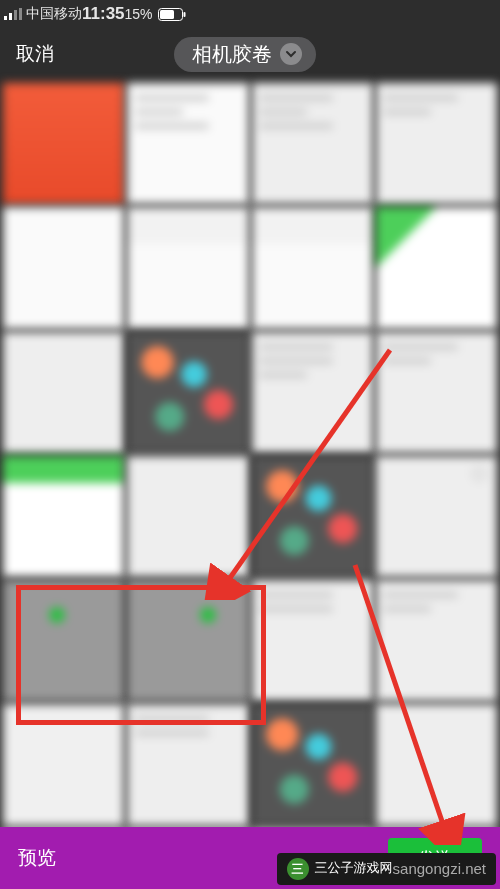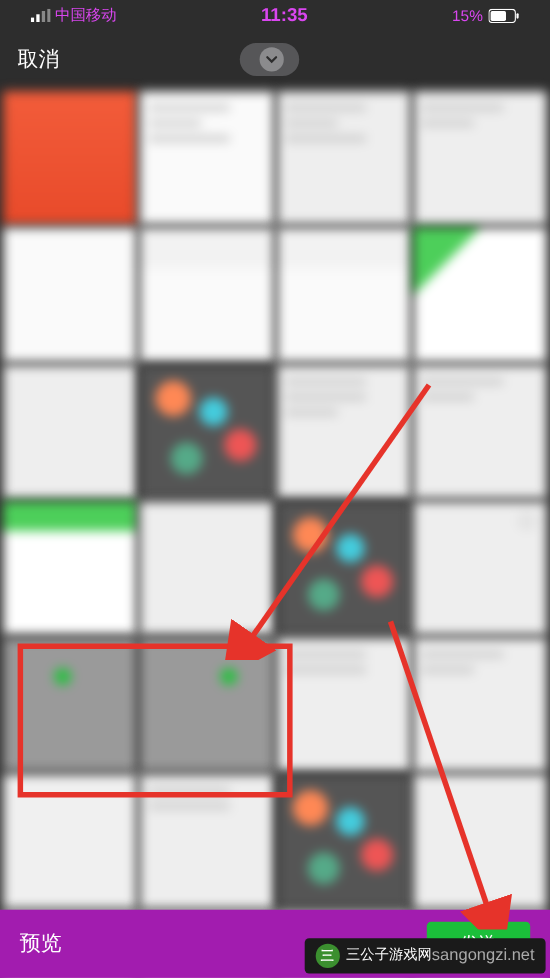--- a/index.html
+++ b/index.html
@@ -1,17 +1,17 @@
 <!DOCTYPE html>
 <html><head>
   <meta charset="utf-8">
   <style>
     * { margin:0; padding:0; box-sizing:border-box; }
     body { width:500px; height:889px; background:#2d2d2d; font-family:-apple-system, "PingFang SC", sans-serif; position:relative; overflow:hidden; }
-    .status-bar { height:28px; display:flex; align-items:center; justify-content:space-between; padding:0 28px; color:#d946ef; font-size:14px; font-weight:500; }
+    .status-bar { height:28px; display:flex; align-items:center; justify-content:flex-start; padding:0 4px; color:#e5e5e5; font-size:14px; font-weight:500; }
     .sb-left { display:flex; align-items:center; gap:4px; }
     .sb-right { display:flex; align-items:center; gap:5px; }
     .sig svg, .bat svg { display:block; }
     .nav-bar { height:52px; display:flex; align-items:center; justify-content:space-between; padding:0 16px;gap:18px; }
     .nav-cancel { color:#fff; font-size:19px; }
     .nav-title-wrap { display:flex; align-items:center; gap:8px; background:#565658; padding:4px 14px 4px 18px; border-radius:22px; }
     .nav-title { color:#fff; font-size:20px; font-weight:500; }
     .chev-circle { width:22px; height:22px; border-radius:50%; background:#8b8b8d; display:flex; align-items:center; justify-content:center; }
     .nav-spacer { width:48px; }
     .grid { display:grid; grid-template-columns:repeat(4,1fr); gap:3px; padding:3px; }
@@ -67,20 +67,21 @@
           <rect x="2" y="2" width="14" height="9" rx="1.5" fill="#fff"></rect>
           <rect x="25.5" y="4" width="2" height="5" rx="1" fill="#fff"></rect>
         </svg>
     </span>
   </div>
 </div>
 
 <div class="nav-bar">
   <span class="nav-cancel">取消</span>
   <div class="nav-title-wrap">
+    <span class="nav-title">相机胶卷</span>
     <span class="chev-circle">
       <svg width="12" height="12" viewBox="0 0 12 12">
           <path d="M2 4 L6 8 L10 4" stroke="#2d2d2d" stroke-width="2" fill="none" stroke-linecap="round"></path>
         </svg>
     </span>
   </div>
   <div class="nav-spacer"></div>
 </div>
 
 <div class="grid">

